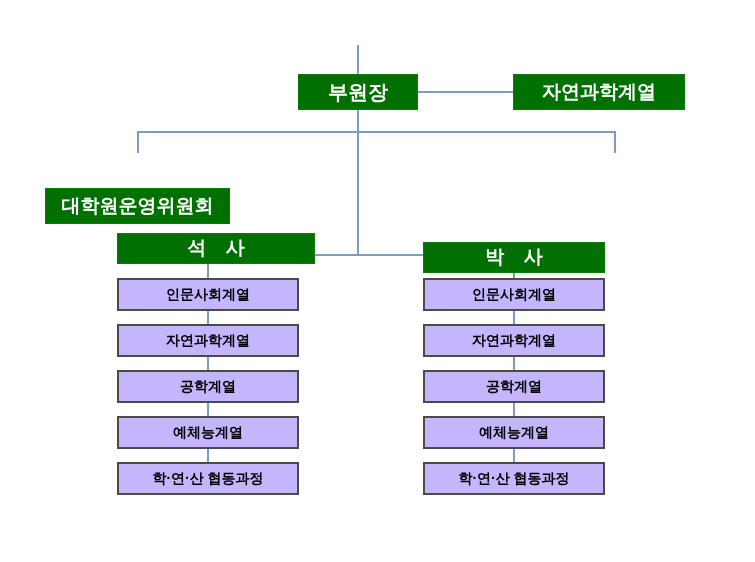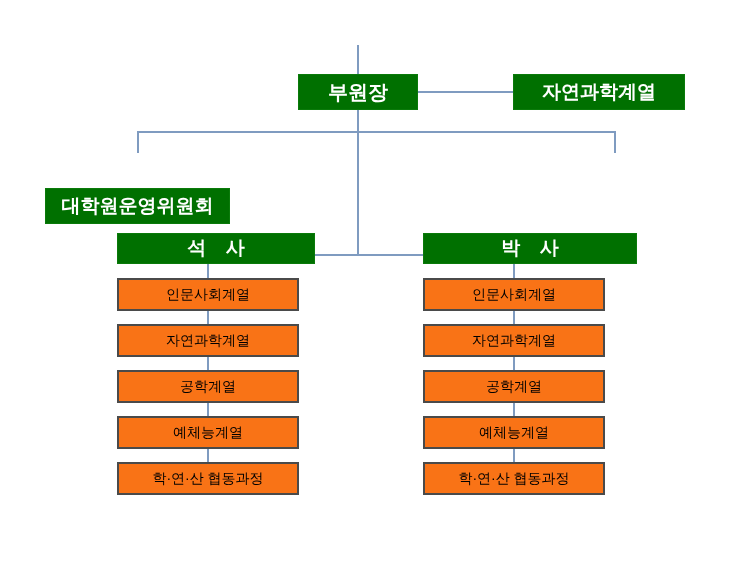--- a/index.html
+++ b/index.html
@@ -36,23 +36,23 @@
     line-height: 1.1;
     white-space: nowrap;
   }
   .node.green {
     background: #007000;
     color: #ffffff;
     font-weight: bold;
     border: 1px solid #0a7a0a;
   }
   .node.white {
-    background: #f97316;
+    background: #c4b5fd;
     color: #000000;
-    font-weight: normal;
+    font-weight: bold;
     border: 2px solid #4a4a4a;
     font-size: 14px;
   }
   .t-wide { letter-spacing: 0.38em; text-indent: 0.38em; }
   .fs20 { font-size: 20px; }
   .fs19 { font-size: 19px; }
 </style>
 </head>
 <body>
 
@@ -85,21 +85,21 @@
 
   <div class="node green fs20" style="left:298px; top:74px; width:120px; height:36px;">부원장</div>
 
   <div class="node green fs19" style="left:513px; top:74px; width:172px; height:36px;">자연과학계열</div>
 
   <div class="node green fs19" style="left:45px; top:152px; width:185px; height:36px;margin-top:36px;">대학원운영위원회</div>
 
 
   <div class="node green fs19 t-wide" style="left:117px; top:233px; width:198px; height:31px;">석 사</div>
 
-  <div class="node green fs19 t-wide" style="left:423px; top:233px; width:214px; height:31px;">박 사</div>
+  <div class="node green fs19 t-wide" style="left:423px; top:242px; width:182px; height:31px;">박 사</div>
 
   <div class="node white" style="left:117px; top:278px; width:182px; height:33px;">인문사회계열</div>
   <div class="node white" style="left:117px; top:324px; width:182px; height:33px;">자연과학계열</div>
   <div class="node white" style="left:117px; top:370px; width:182px; height:33px;">공학계열</div>
   <div class="node white" style="left:117px; top:416px; width:182px; height:33px;">예체능계열</div>
   <div class="node white" style="left:117px; top:462px; width:182px; height:33px;">학·연·산 협동과정</div>
 
   <div class="node white" style="left:423px; top:278px; width:182px; height:33px;">인문사회계열</div>
   <div class="node white" style="left:423px; top:324px; width:182px; height:33px;">자연과학계열</div>
   <div class="node white" style="left:423px; top:370px; width:182px; height:33px;">공학계열</div>

